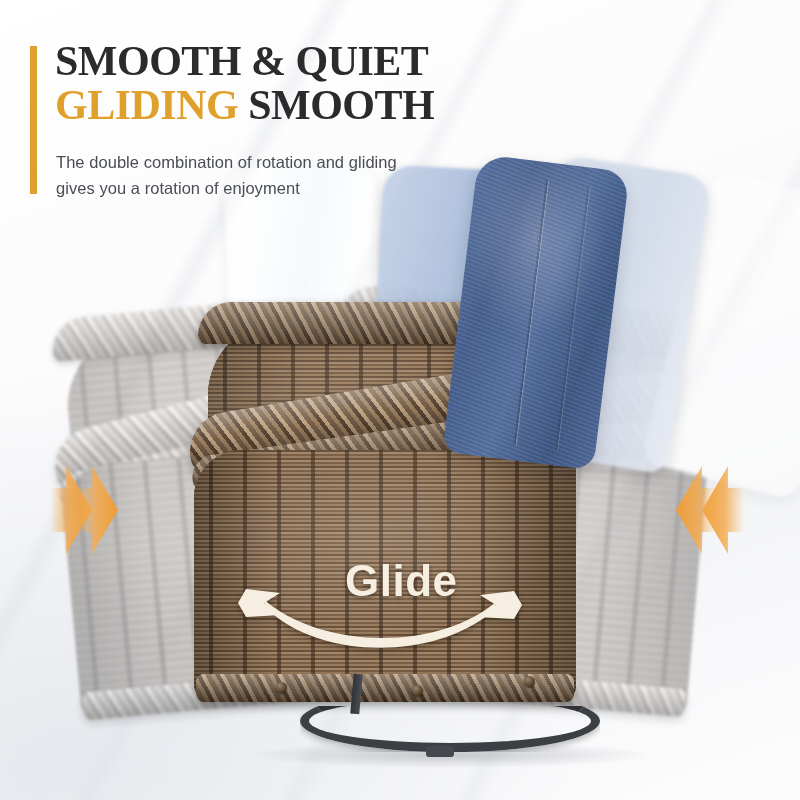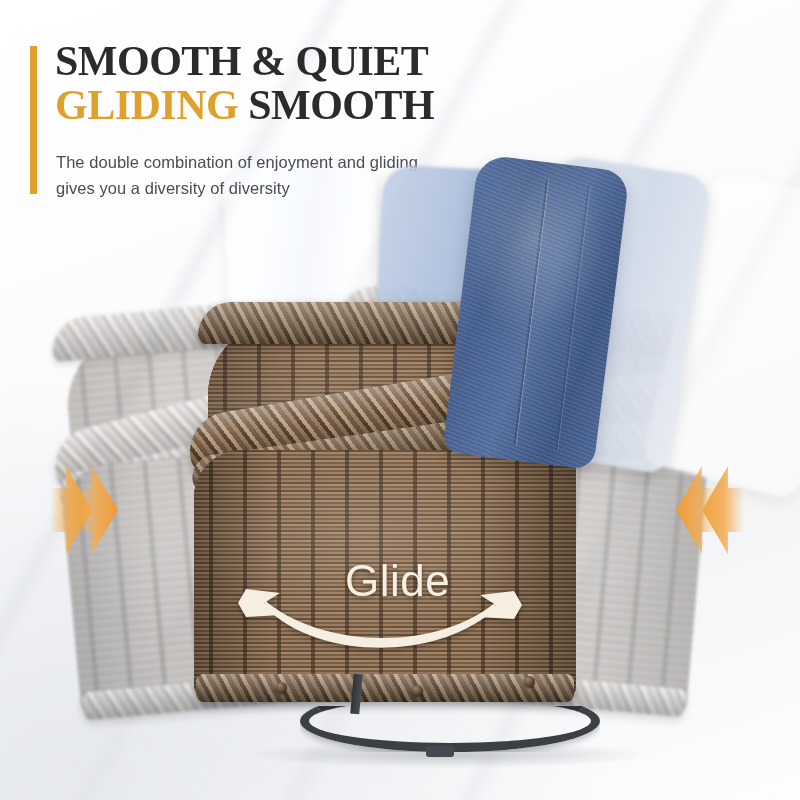--- a/index.html
+++ b/index.html
@@ -307,21 +307,21 @@
     background: radial-gradient(ellipse at center, rgba(90,95,105,.30) 0%, rgba(255,255,255,0) 72%);
     z-index: 2;
   }
 
   
   .glide-group { position: absolute; left: 0; top: 0; width: 800px; height: 800px; z-index: 9; }
   .glide-word {
     position: absolute;
     left: 345px; top: 556px;
     font-size: 44px;
-    font-weight: 400;
+    font-weight: 700;
     color: #f6efe1;
     letter-spacing: .5px;
     text-shadow: 0 2px 5px rgba(40,26,14,.55);
   }
 
   
   .chev-group { position: absolute; z-index: 10; }
   .chev-left  { left: 48px;  top: 462px; }
   .chev-right { left: 676px; top: 462px; }
   .chev-group svg { display: block; }
@@ -452,17 +452,17 @@
   </div>
 
   <div class="accent-bar"></div>
 
   <div class="headline">
     <span class="l1">SMOOTH &amp; QUIET</span>
     <span class="l2"><span class="hl">GLIDING</span><span> SMOOTH</span></span>
   </div>
 
   <div class="subcopy">
-    <span>The double combination of enjoyment and gliding</span>
-    <span>gives you a diversity of diversity</span>
+    <span>The double combination of rotation and gliding</span>
+    <span>gives you a rotation of enjoyment</span>
   </div>
 
 </div>
 
 </body></html>

